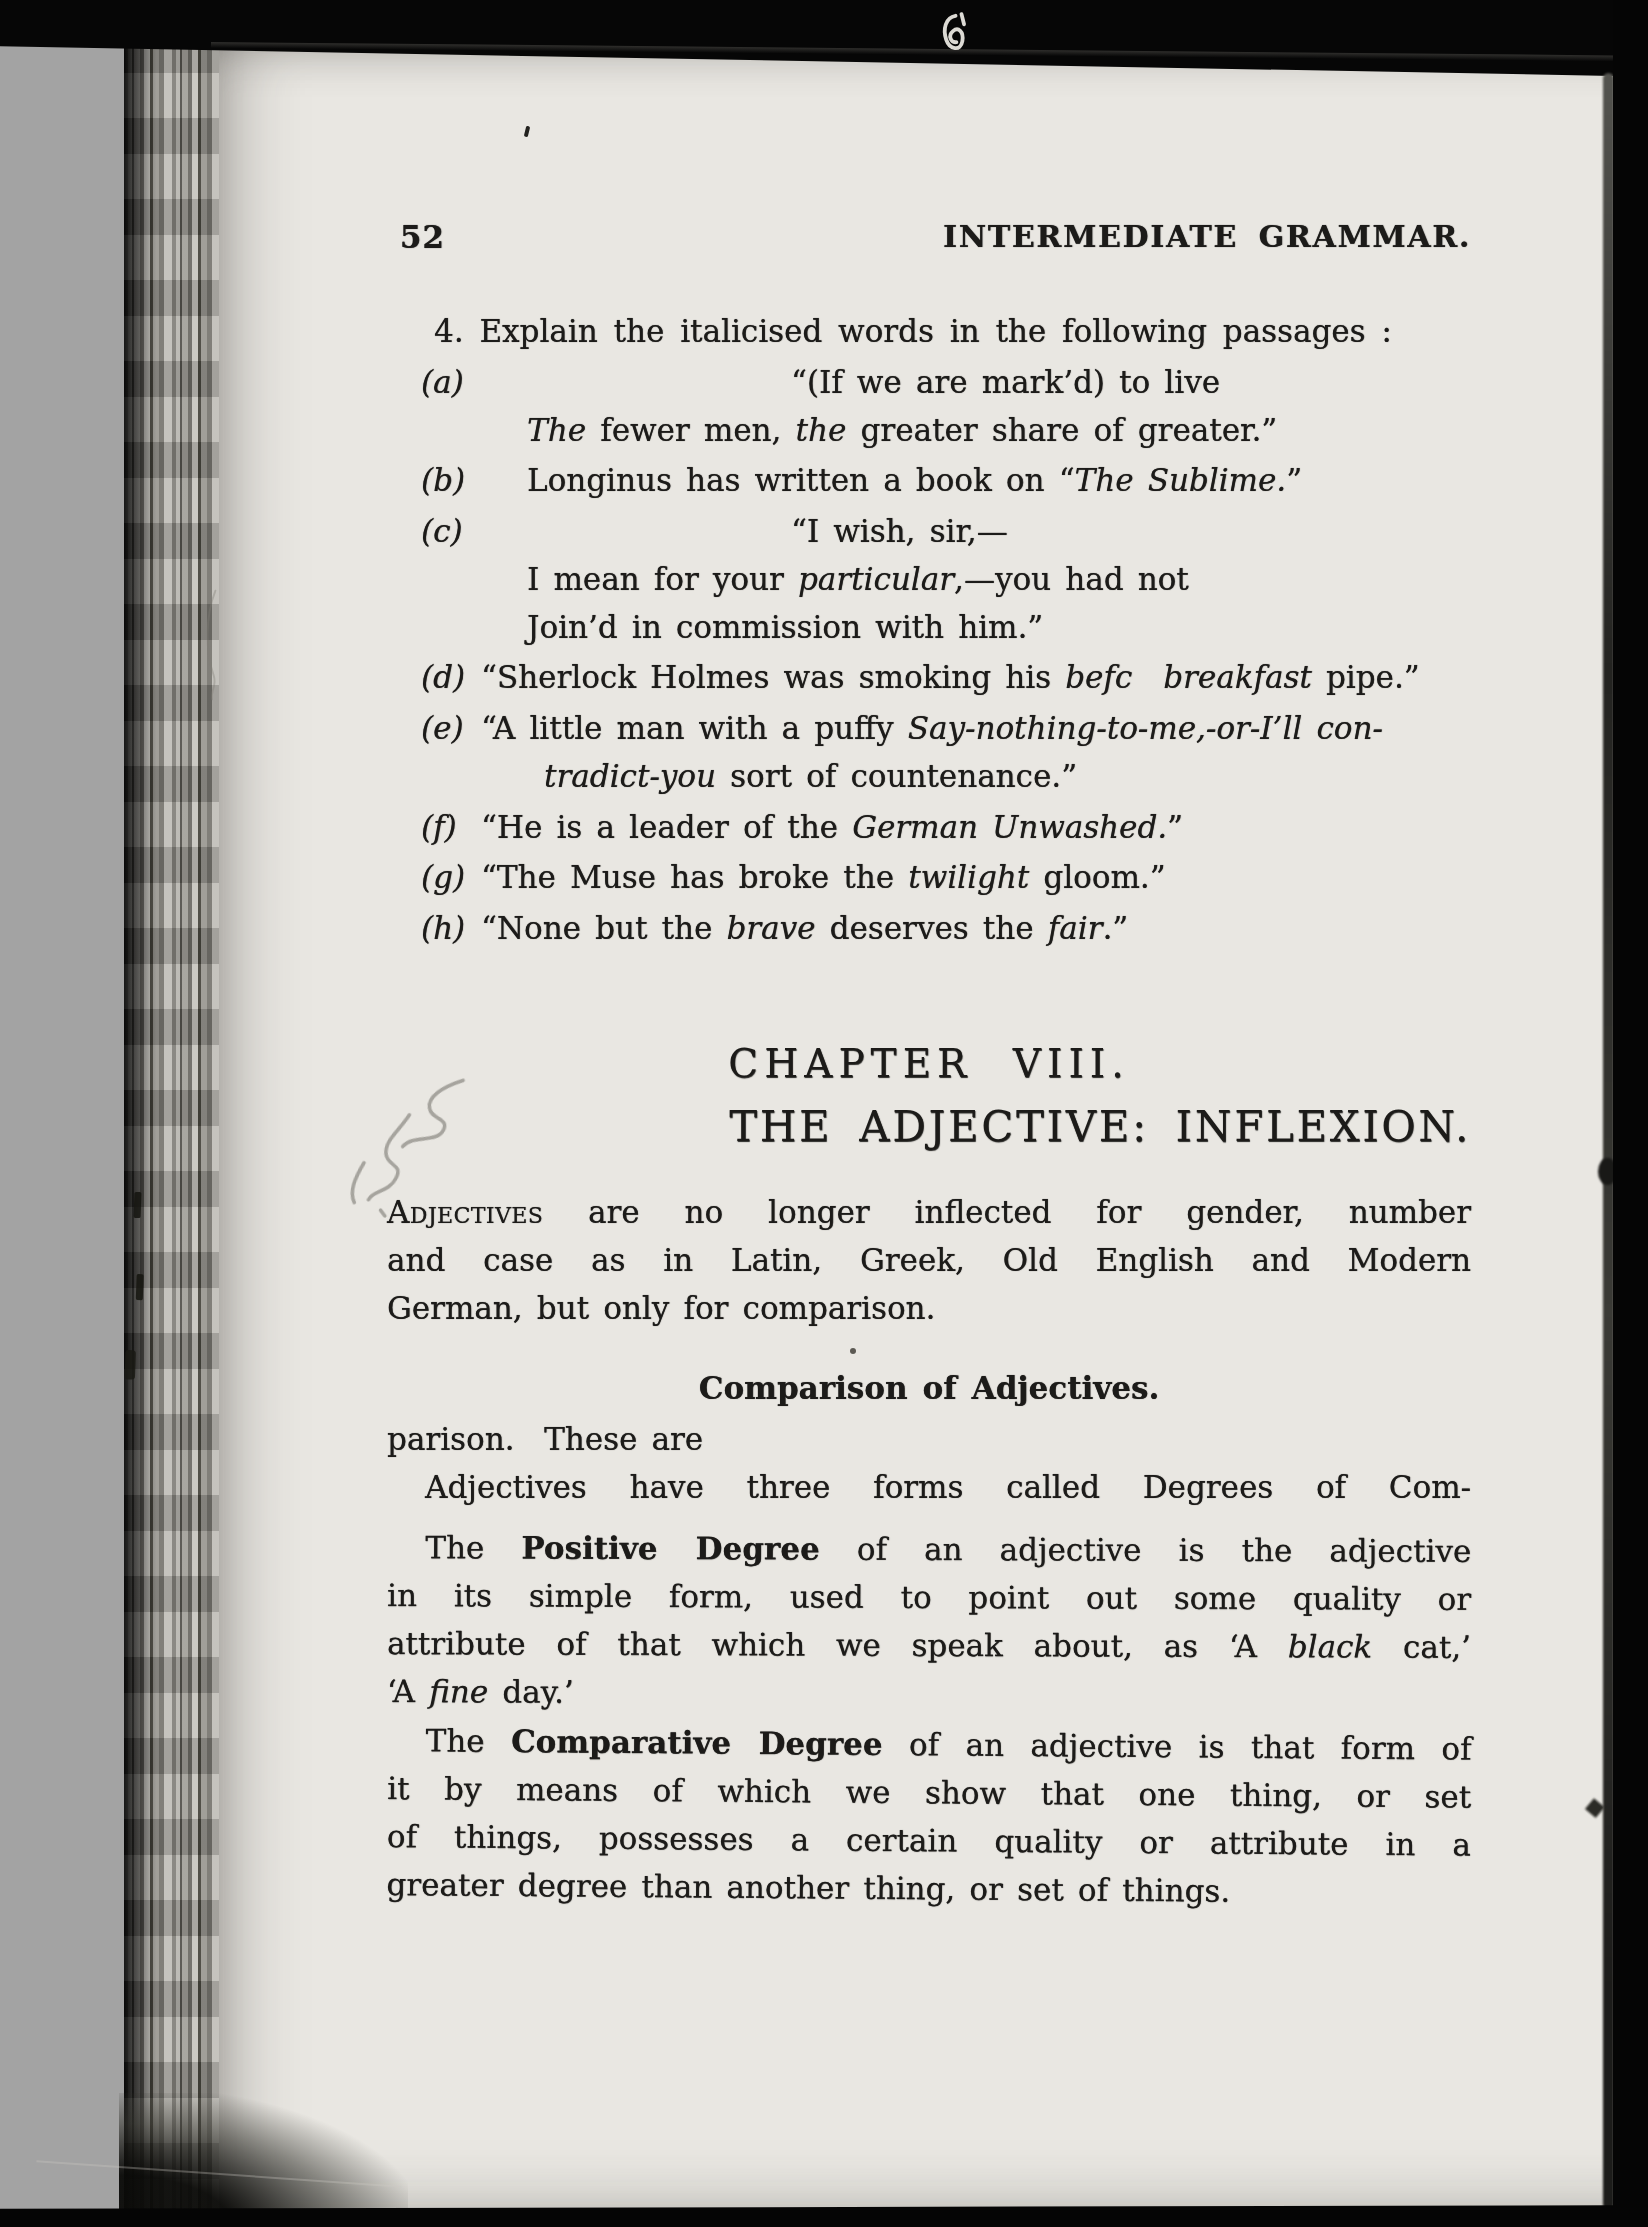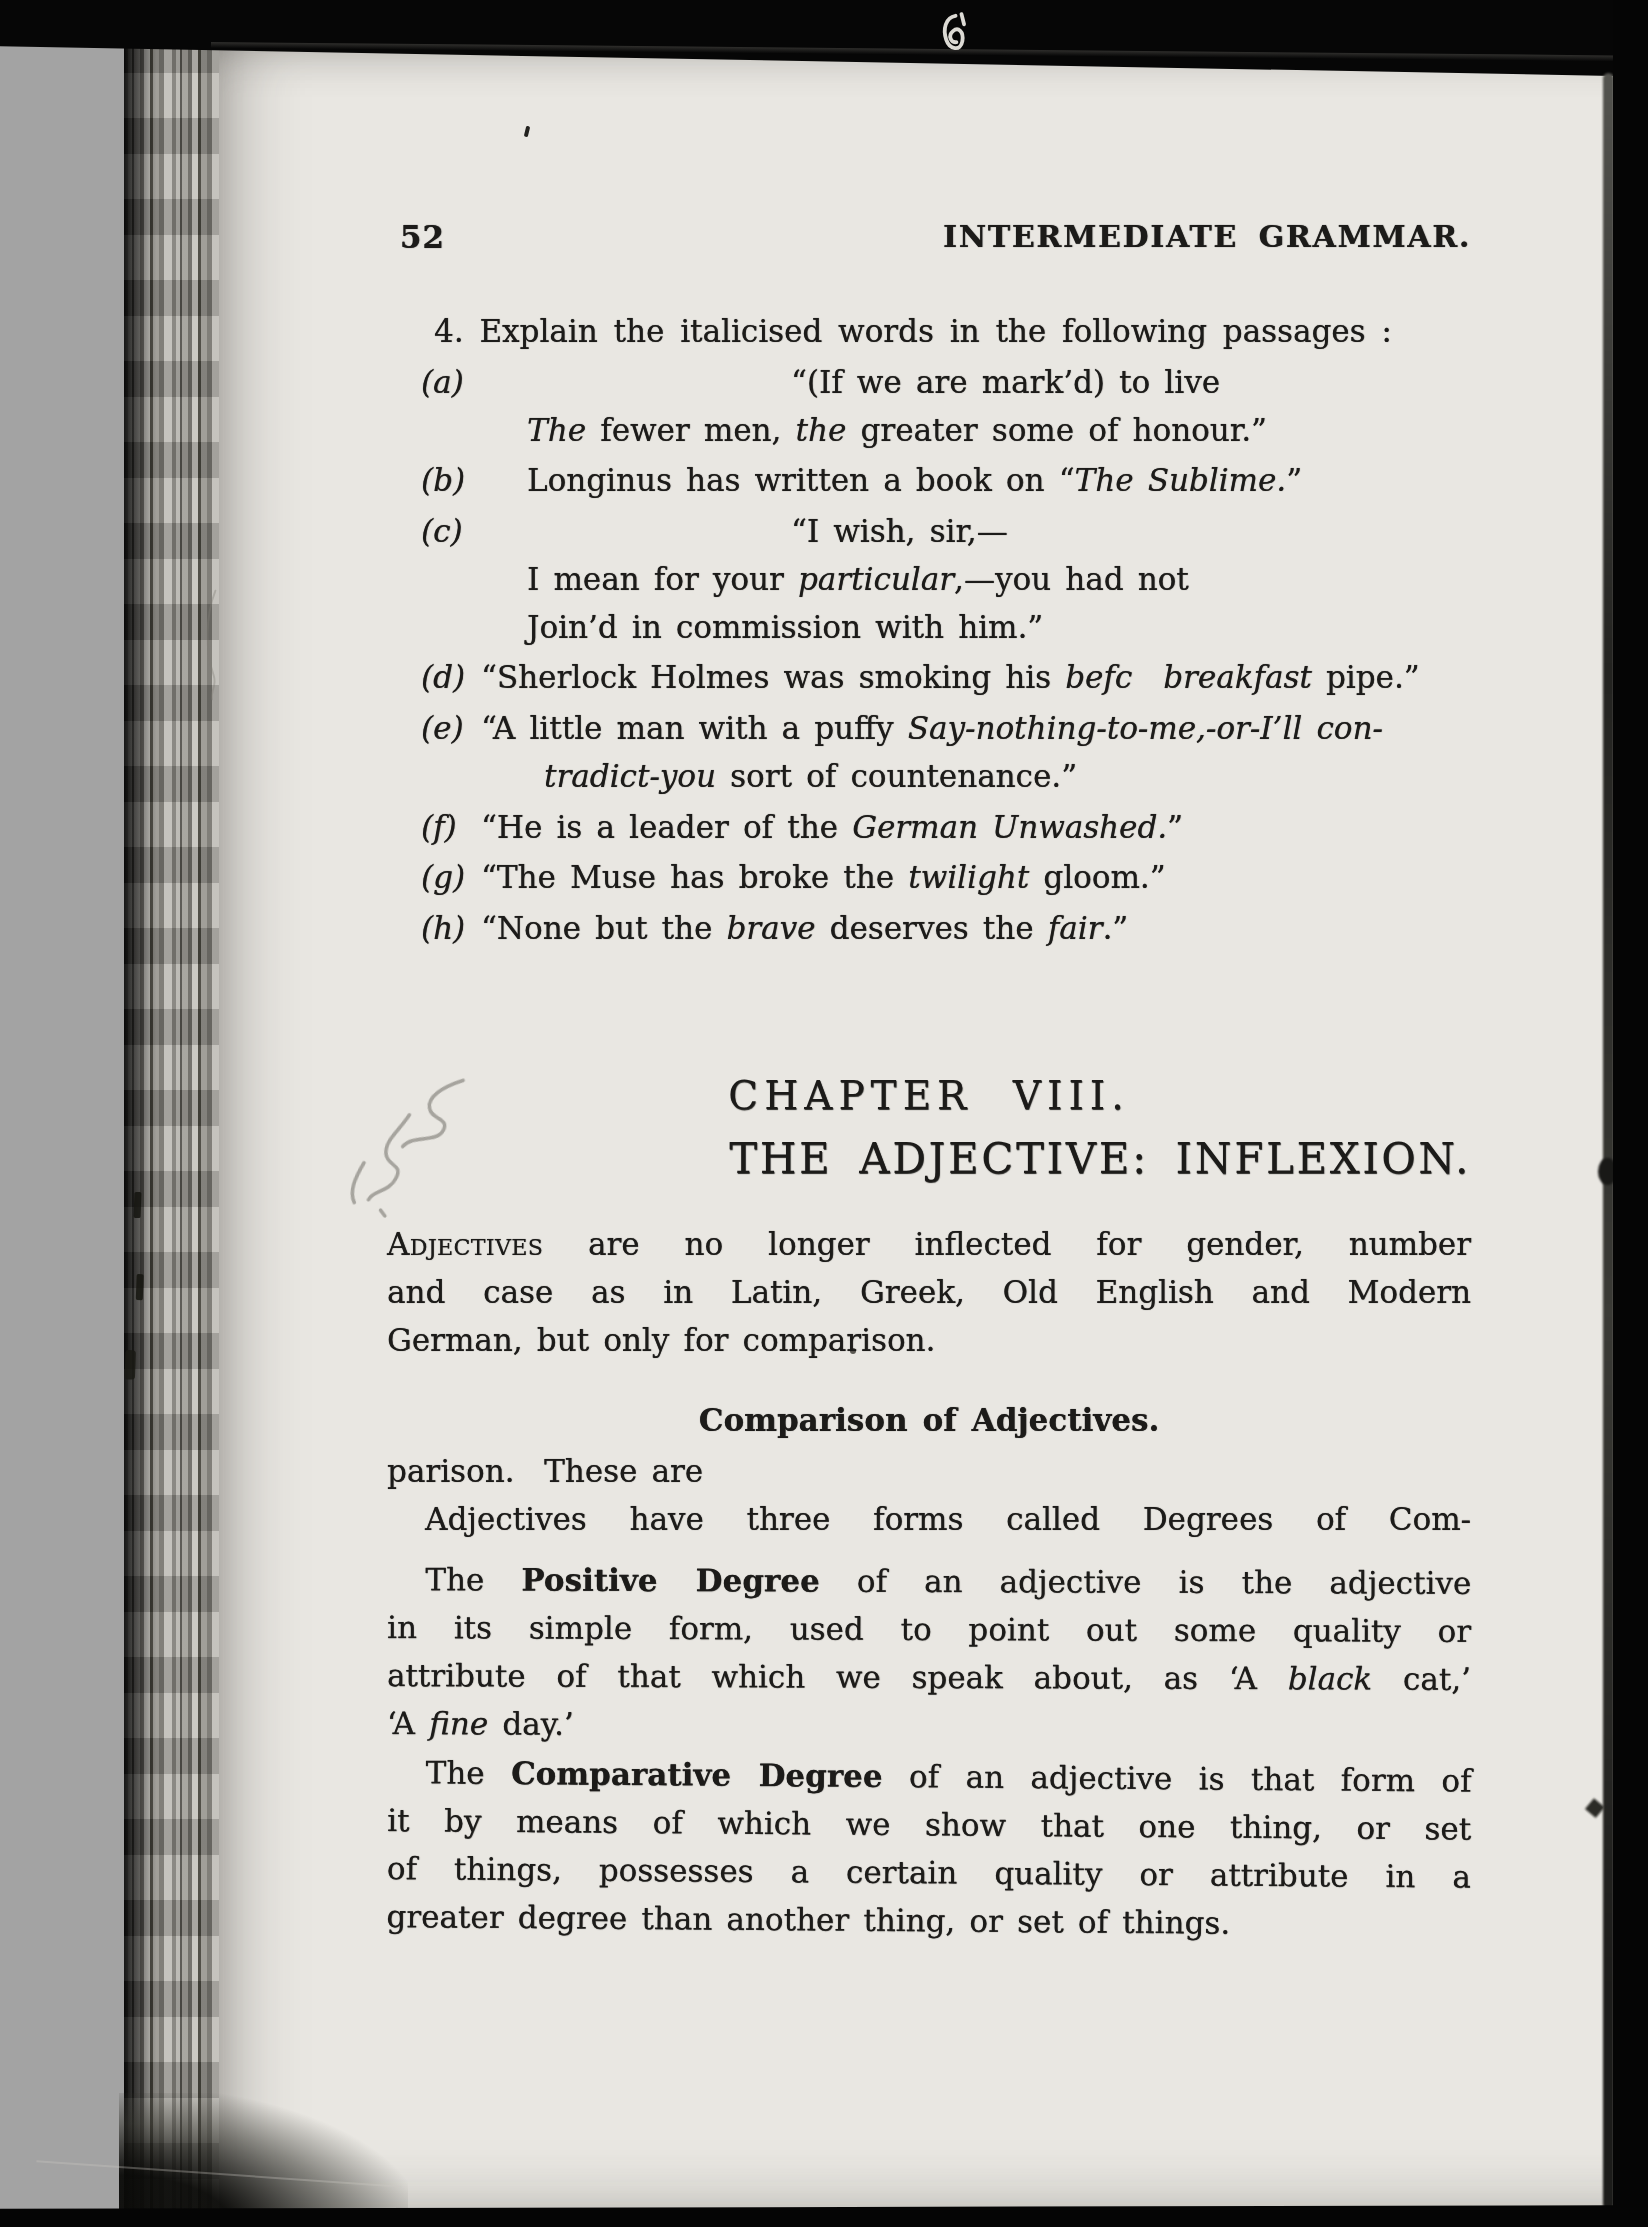--- a/index.html
+++ b/index.html
@@ -92,21 +92,21 @@
 
   .ex-item{margin-top:2.6px;}
   .ex-line{position:relative;min-height:48px;white-space:nowrap;}
   .ex-label{position:absolute;left:34px;top:0;font-style:italic;}
   .ex-text{display:block;}
   .t-center{padding-left:404px;}
   .t-verse{padding-left:140px;}
   .t-prose{padding-left:94px;}
   .t-e2{padding-left:157px;}
 
-  .chapter-title{margin-top:117px;text-align:center;font-size:39px;line-height:53px;letter-spacing:6px;word-spacing:22px;text-shadow:0.5px 0.5px 1px rgba(18,18,16,.9);}
+  .chapter-title{margin-top:85px;text-align:center;font-size:39px;line-height:53px;letter-spacing:6px;word-spacing:22px;text-shadow:0.5px 0.5px 1px rgba(18,18,16,.9);}
   .chapter-sub{margin-top:15.3px;text-align:right;font-size:42px;line-height:44px;letter-spacing:2.6px;word-spacing:11px;text-shadow:0.5px 0.5px 1px rgba(18,18,16,.9);}
 
   .para{margin:0;}
   .pline{text-align:justify;text-align-last:justify;}
   .pline.short{text-align-last:left;}
   .ind{text-indent:38px;}
   .p1{margin-top:39px;}
   .sec-head{margin-top:32px;text-align:center;font-weight:bold;}
   .p2{margin-top:2.6px;}
   .degrees{margin-top:1.7px;}
@@ -164,21 +164,21 @@
     </div>
 
     <div class="line intro"><span>4. Explain the italicised words in the following passages :</span></div>
 
     <div class="ex-item">
       <div class="ex-line line">
         <span class="ex-label">(a)</span>
         <div class="ex-text t-center"><span>“(If we are mark’d) to live</span></div>
       </div>
       <div class="ex-line line">
-        <div class="ex-text t-verse"><span class="it">The</span><span> fewer men, </span><span class="it">the</span><span> greater some of honour.”</span></div>
+        <div class="ex-text t-verse"><span class="it">The</span><span> fewer men, </span><span class="it">the</span><span> greater share of greater.”</span></div>
       </div>
     </div>
 
     <div class="ex-item">
       <div class="ex-line line">
         <span class="ex-label">(b)</span>
         <div class="ex-text t-verse"><span>Longinus has written a book on “</span><span class="it">The Sublime.</span><span>”</span></div>
       </div>
     </div>
 

